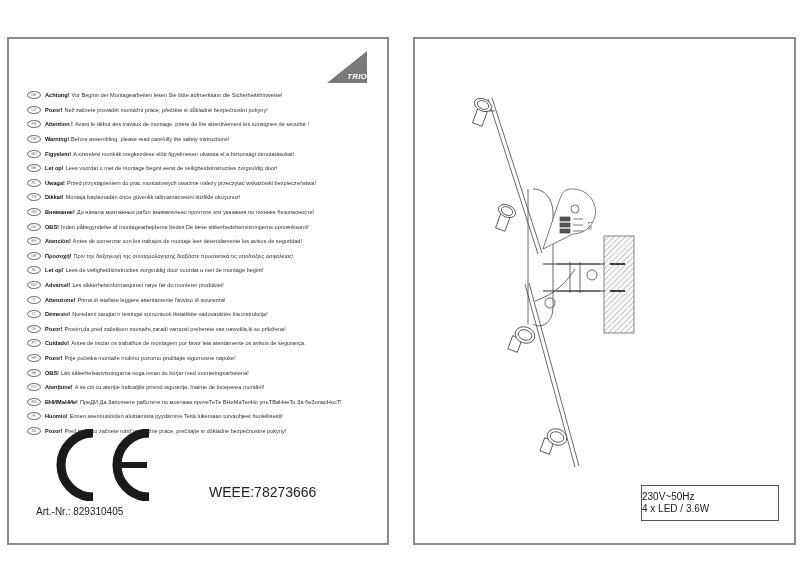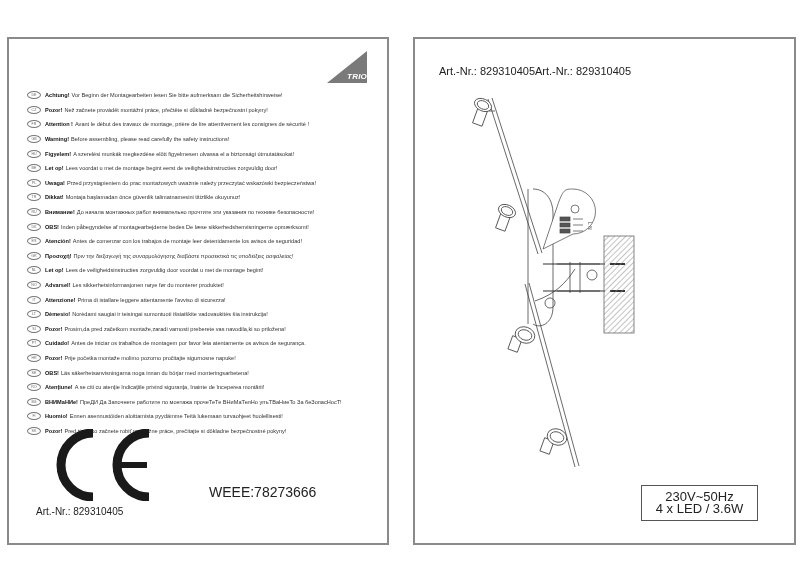--- a/index.html
+++ b/index.html
@@ -16,22 +16,22 @@
   .warn { height:14.6px; display:flex; align-items:center; white-space:nowrap; overflow:hidden; font-size:5.6px; color:#333; }
   .lang { display:inline-block; width:12px; height:6px; border:0.7px solid #777; border-radius:50%; font-size:3.6px; line-height:6px; text-align:center; color:#666; margin-right:4px; flex:0 0 auto; }
   .warn b { font-weight:bold; color:#111; margin-right:2px; }
 
   .ce { position:absolute; left:42px; top:390px; }
   .weee { position:absolute; left:200px; top:445px; font-size:14px; color:#222; }
   .artnr-left { position:absolute; left:27px; top:467px; font-size:10px; color:#222; }
 
   .artnr-right { position:absolute; left:24px; top:26px; font-size:11px; color:#222; }
   .diagram { position:absolute; left:0; top:0; }
-  .spec-box { position:absolute; left:226px; top:446px; width:117px; height:36px; border:1px solid #555; box-sizing:border-box;
-              font-size:13px; text-align:center; line-height:12px; padding-top:5px; color:#222; }
+  .spec-box { position:absolute; left:226px; top:446px; width:138px; height:36px; border:1px solid #555; box-sizing:border-box;
+              font-size:10px; line-height:12px; padding-top:5px; color:#222; }
 </style>
 </head>
 <body>
 
 <div id="left-page" class="page">
   <div class="logo">
     <svg width="44" height="32">
       <polygon points="44,0 44,32 4,32" fill="#7a7a7a"></polygon>
     </svg>
     <span class="logo-text">TRIO</span>
@@ -165,21 +165,20 @@
       <path d="M42 4 A 32 32 0 1 0 42 68" fill="none" stroke="#1a1a1a" stroke-width="9"></path>
       <path d="M98 4 A 32 32 0 1 0 98 68" fill="none" stroke="#1a1a1a" stroke-width="9"></path>
       <line x1="68" y1="36" x2="96" y2="36" stroke="#1a1a1a" stroke-width="6"></line>
     </svg>
   </div>
   <div class="weee">WEEE:78273666</div>
   <div class="artnr-left">Art.-Nr.: 829310405</div>
 </div>
 
 <div id="right-page" class="page">
-  <div class="artnr-right">Art.-Nr.: 829310405Art.-Nr.: 829310405</div>
 
   <svg class="diagram" width="383" height="508">
     <defs>
       <pattern id="hatch" width="4" height="4" patternUnits="userSpaceOnUse" patternTransform="rotate(45)">
         <line x1="0" y1="0" x2="0" y2="4" stroke="#888" stroke-width="1"></line>
       </pattern>
     </defs>
 
     <g fill="none" stroke="#444" stroke-width="0.8">
       <line x1="73" y1="60" x2="123" y2="215"></line>

